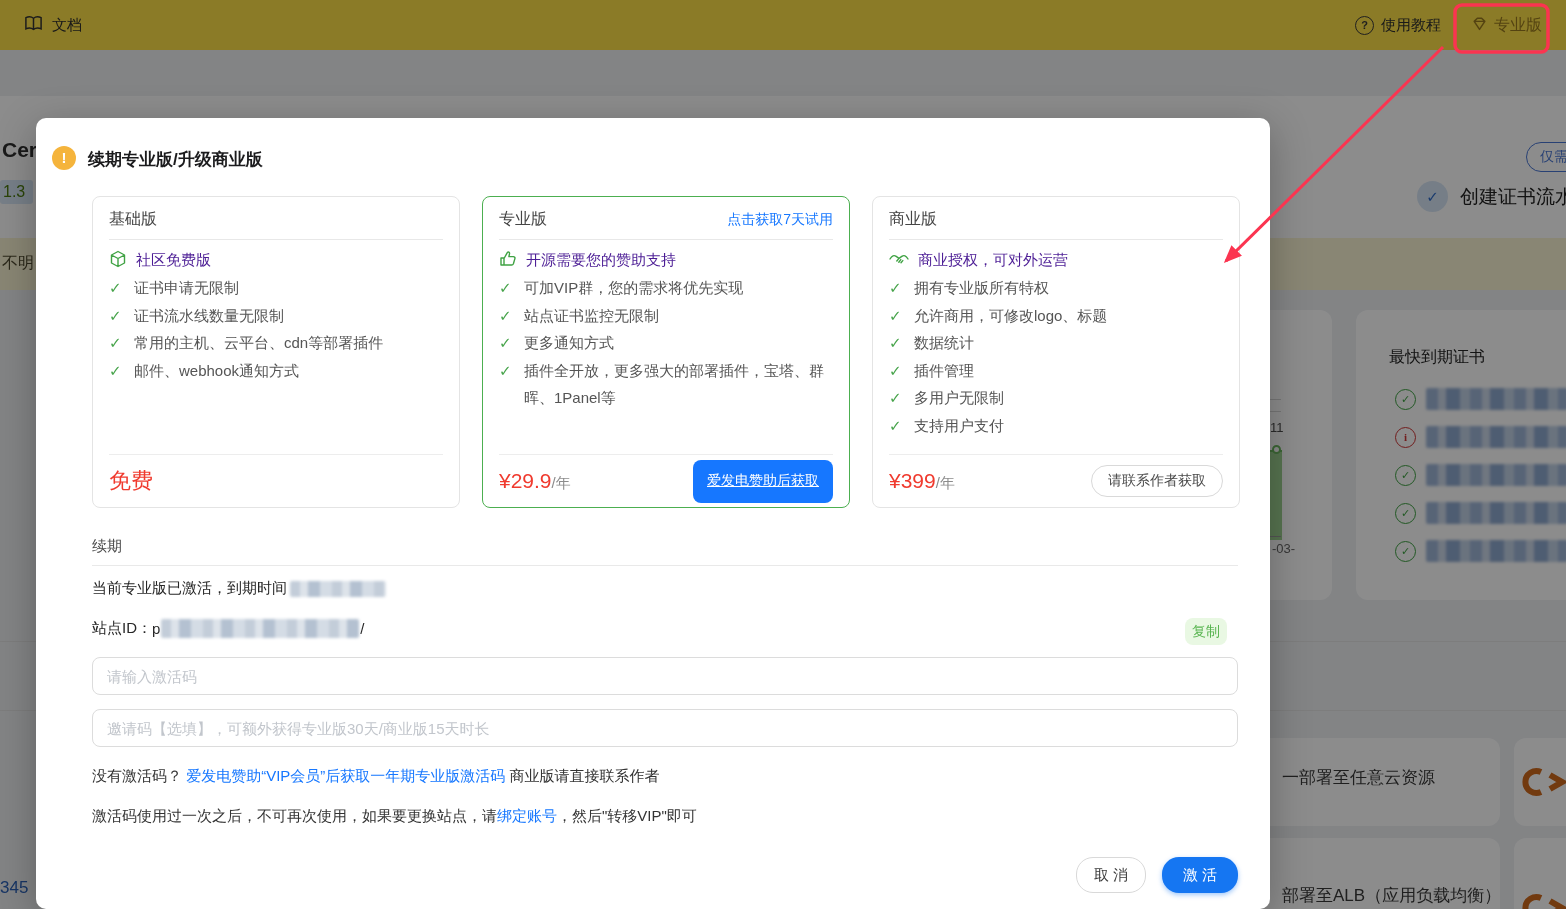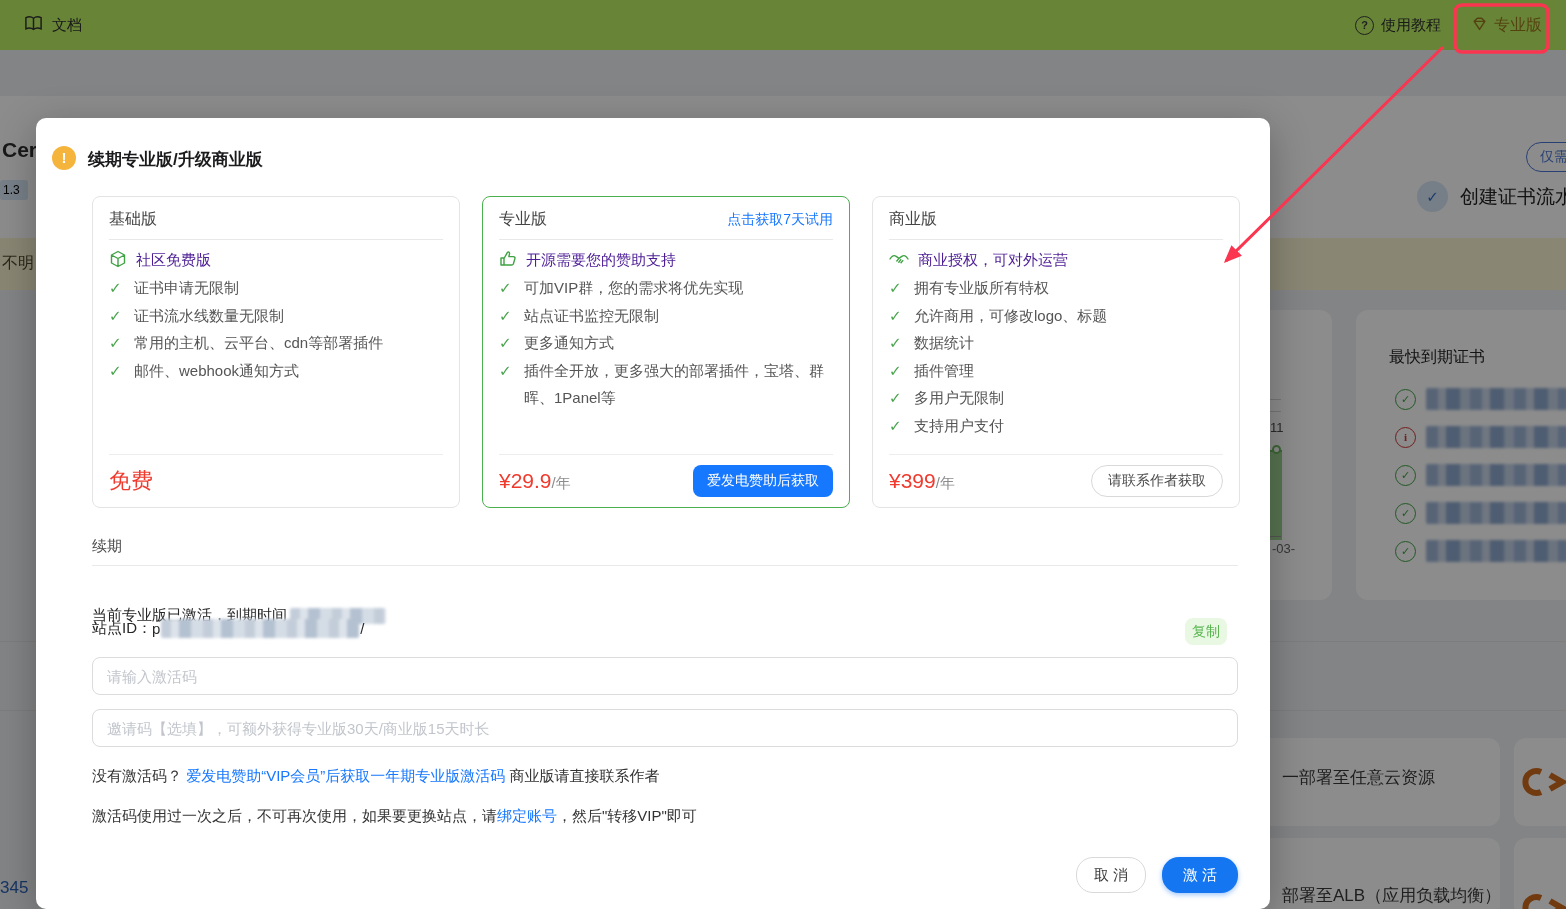--- a/index.html
+++ b/index.html
@@ -1,36 +1,36 @@
 <!DOCTYPE html>
 <html><head>
 <meta charset="utf-8">
 <style>
   html,body{margin:0;padding:0;background:#555;}
   .page{position:relative;width:1566px;height:909px;overflow:hidden;
         font-family:"Liberation Sans","DejaVu Sans",sans-serif;background:#eef0f3;}
 
   
-  .topbar{position:absolute;top:0;left:0;right:0;height:50px;background:#bef264;
+  .topbar{position:absolute;top:0;left:0;right:0;height:50px;background:#fde047;
           display:flex;align-items:center;padding:0 24px;box-sizing:border-box;}
   .tb-left{display:flex;align-items:center;gap:9px;}
   .tb-docs{font-size:15px;color:#2f2f2f;}
   .tb-right{margin-left:auto;display:flex;align-items:center;gap:30px;}
   .tb-tutorial{display:flex;align-items:center;gap:7px;font-size:15px;color:#2f2f2f;}
   .q-icon{width:17px;height:17px;border:1.6px solid #3a3a3a;border-radius:50%;
           display:flex;align-items:center;justify-content:center;font-size:11px;font-weight:700;color:#3a3a3a;}
   .q-icon::before{content:"?";}
   .tb-pro{display:flex;align-items:center;gap:6px;font-size:16px;color:#9a7b20;}
 
   .top-panel{position:absolute;top:96px;left:0;right:0;height:142px;background:#fff;}
   .notice-band{position:absolute;top:238px;left:0;right:0;height:52px;background:#faf4d4;}
 
   .frag-logo{position:absolute;left:2px;top:138px;font-size:21px;font-weight:600;color:#2e2e2e;}
-  .frag-version{position:absolute;left:0;top:180px;background:#d9e7f8;color:#000000;
-                font-size:12px;padding:3px 8px 3px 3px;border-radius:3px;}
+  .frag-version{position:absolute;left:0;top:180px;background:#d9e7f8;color:#4d7c0f;
+                font-size:16px;padding:3px 8px 3px 3px;border-radius:3px;}
   .frag-notice{position:absolute;left:2px;top:253px;font-size:16px;color:#4f4a30;}
   .frag-corner{position:absolute;left:0;top:878px;font-size:17px;color:#2c62b8;}
 
   .trial-pill{position:absolute;left:1526px;top:142px;width:80px;height:30px;background:#fff;
               border:1.5px solid #4a77d4;border-radius:15px;color:#4a77d4;font-size:14px;
               display:flex;align-items:center;padding-left:13px;box-sizing:border-box;}
   .step-row{position:absolute;left:1417px;top:181px;display:flex;align-items:center;gap:12px;}
   .step-check{width:31px;height:31px;border-radius:50%;background:#d8e6f6;color:#2f6cc8;
               display:flex;align-items:center;justify-content:center;font-size:15px;font-weight:700;}
   .step-check::before{content:"✓";}
@@ -84,27 +84,27 @@
   .plan-lead{display:flex;align-items:center;gap:9px;color:#4c1d95;font-size:15px;height:28px;}
   .plan-features{list-style:none;margin:0;padding:0;flex:1;}
   .plan-features li{display:flex;gap:10px;font-size:15px;color:#555;line-height:27.5px;}
   .ck{flex:none;width:15px;color:#47a44b;font-weight:600;}
   .ck::before{content:"✓";}
   .plan-foot{height:52px;border-top:1px solid #ededed;display:flex;align-items:center;justify-content:space-between;}
   .free-label{color:#f03a2e;font-size:22px;}
   .price{color:#f03a2e;font-size:21px;font-weight:500;}
   .price .unit{color:#8c8c8c;font-size:15px;font-weight:400;}
   .btn-primary-sm{background:#1677ff;color:#fff;font-size:14px;border:none;border-radius:8px;
-                  height:32px;padding:0 14px;cursor:pointer;}
+                  height:43px;padding:0 14px;cursor:pointer;text-decoration:underline;}
   .btn-ghost-sm{background:#fff;border:1px solid #d9d9d9;border-radius:16px;height:32px;
                 padding:0 16px;color:#4a4a4a;font-size:14px;cursor:pointer;}
 
   .renew-label{position:absolute;left:56px;top:419px;font-size:15px;color:#4a4a4a;}
   .renew-divider{position:absolute;left:56px;right:32px;top:447px;height:1px;background:#e9e9e9;}
-  .status-line{position:absolute;left:56px;top:461px;font-size:15px;color:#262626;display:flex;align-items:center;margin-top:27px;}
+  .status-line{position:absolute;left:56px;top:461px;font-size:15px;color:#262626;display:flex;align-items:center;}
   .siteid-line{position:absolute;left:56px;top:501px;font-size:15px;color:#262626;display:flex;align-items:center;}
   .blob{display:inline-block;border-radius:2px;filter:blur(1.5px);
     background:repeating-linear-gradient(90deg,#c3cdd9 0 10px,#dde3ea 10px 18px,#b4c1d1 18px 30px,#d4dce5 30px 42px);}
   .blob.date{width:96px;height:16px;margin-left:3px;}
   .blob.site{width:198px;height:19px;margin:0 1px;}
   .copy-btn{position:absolute;left:1149px;top:500px;width:42px;height:27px;background:#e9f8e3;
             color:#57b44f;font-size:14px;border:none;border-radius:8px;cursor:pointer;}
   .m-input{position:absolute;left:56px;width:1146px;height:38px;box-sizing:border-box;
            border:1px solid #dcdcdc;border-radius:8px;padding:0 14px;font-size:15px;color:#333;
            font-family:inherit;outline:none;}

